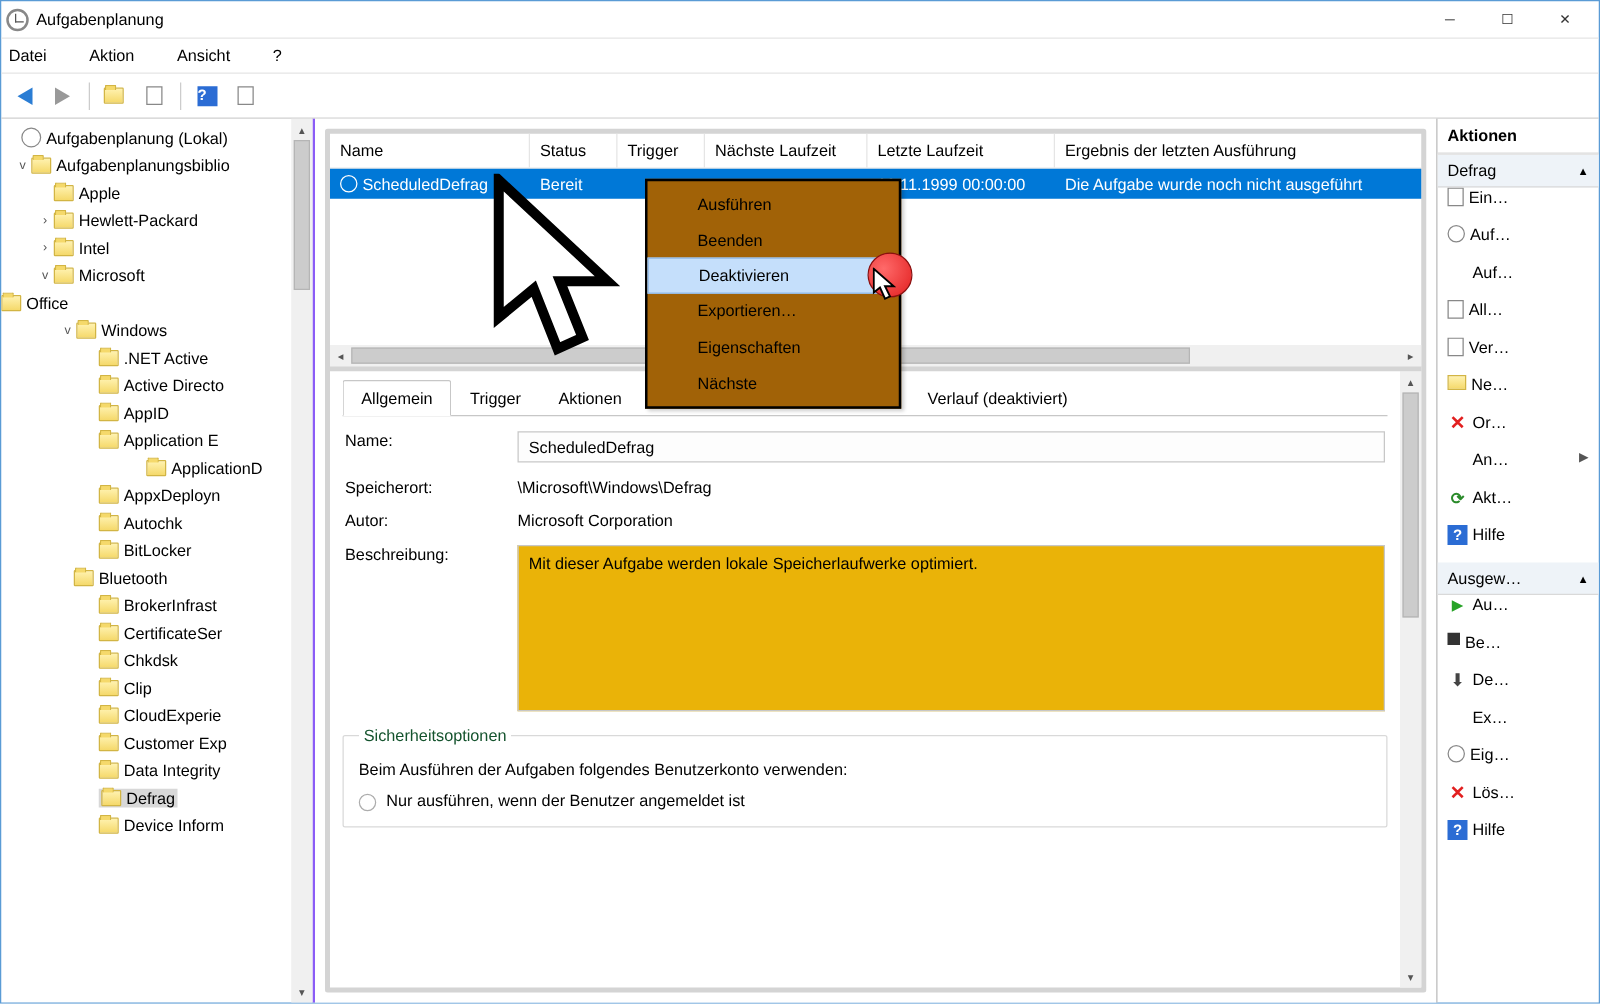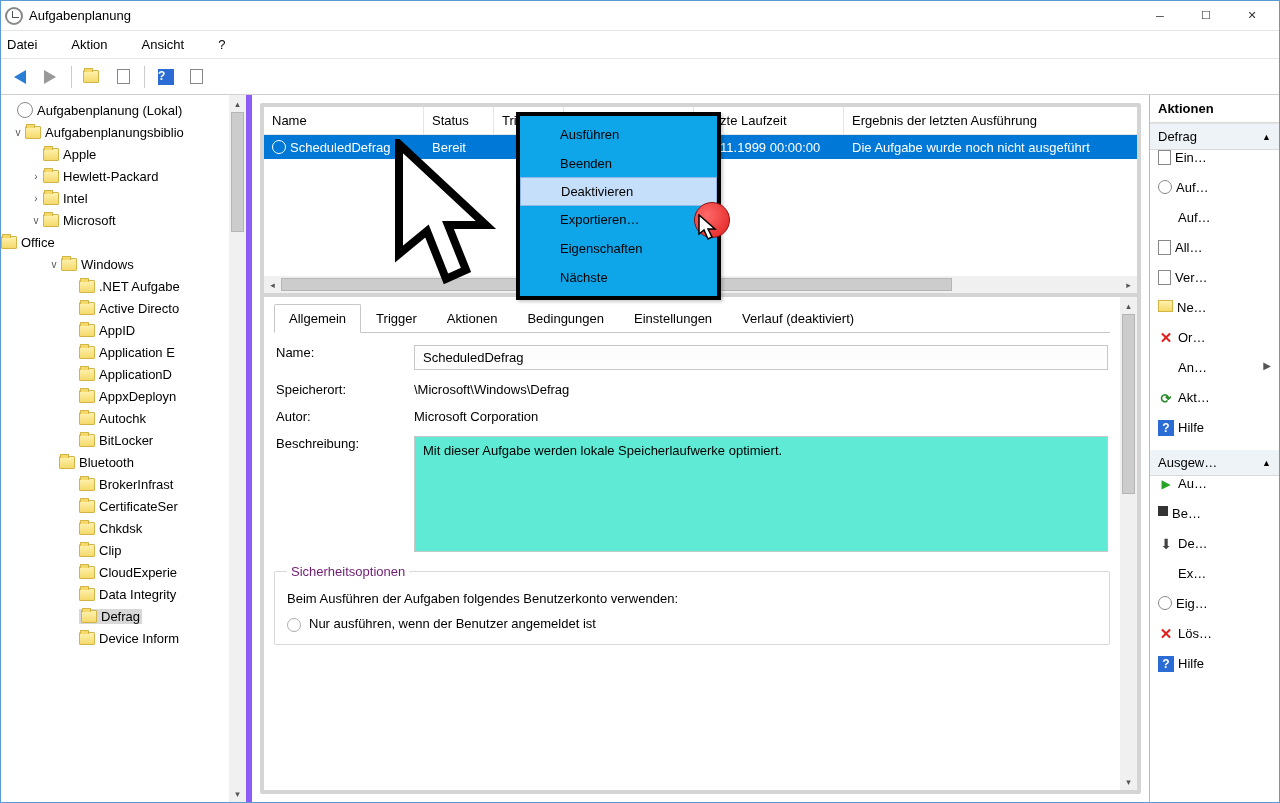--- a/index.html
+++ b/index.html
@@ -11,21 +11,21 @@
 .win-controls { margin-left: auto; display: flex; }
 .win-controls div { width: 46px; height: 30px; display: flex; align-items: center; justify-content: center; font-size: 11px; color:#333;}
 .menubar { height: 28px; display: flex; align-items: center; padding: 0 6px; gap: 34px; border-bottom: 1px solid #e5e5e5; }
 .menubar span { cursor: default; }
 .toolbar { height: 36px; display: flex; align-items: center; padding: 0 6px; gap: 4px; border-bottom: 1px solid #d0d0d0; }
 .tb-btn { width: 26px; height: 26px; display: flex; align-items: center; justify-content: center; }
 .arrow-left { width:0;height:0;border-top:7px solid transparent;border-bottom:7px solid transparent;border-right:12px solid #2a7dd4;}
 .arrow-right { width:0;height:0;border-top:7px solid transparent;border-bottom:7px solid transparent;border-left:12px solid #999;}
 .tb-sep{width:1px;height:22px;background:#ccc;margin:0 4px;}
 .body { flex: 1; display: flex; min-height: 0; }
-.tree-pane { width: 251px; border-right: 6px solid #8b5cf6; display:flex; min-height:0;}
+.tree-pane { width: 251px; border-right: 2px solid #8b5cf6; display:flex; min-height:0;}
 .tree-scroll{ flex:1; overflow:hidden; padding: 4px 0;}
 .tree-vscroll{width:17px;background:#f0f0f0;display:flex;flex-direction:column;}
 .tree-vscroll .ar{height:17px;display:flex;align-items:center;justify-content:center;font-size:9px;color:#555;}
 .tree-vscroll .track{flex:1;position:relative;}
 .tree-vscroll .thumb{position:absolute;left:2px;right:2px;top:0;height:120px;background:#ccc;border:1px solid #b5b5b5;}
 .tree-item { display: flex; align-items: center; height: 22px; white-space: nowrap; cursor: default; }
 .twist { width: 14px; text-align: center; color: #555; font-size: 10px; }
 .folder-ico { width: 16px; height: 13px; background: linear-gradient(#fff2b0,#f5d96b); border:1px solid #d2b544; border-radius: 1px; margin-right: 4px; position: relative; }
 .folder-ico:before{content:"";position:absolute;top:-3px;left:0;width:7px;height:3px;background:#f5d96b;border:1px solid #d2b544;border-bottom:none;border-radius:1px 1px 0 0;}
 .tree-item.selected > .label-wrap{ background:#d8d8d8; padding:0 2px;}
@@ -37,42 +37,42 @@
 .thead{display:flex; height:28px; align-items:center; border-bottom:1px solid #e5e5e5;}
 .th{padding:0 8px; height:100%; display:flex; align-items:center; border-right:1px solid #e5e5e5; white-space:nowrap;}
 .trow{display:flex; height:24px; align-items:center; background:#0078d7; color:#fff;}
 .trow span{color:#fff;}
 .trow .td{padding:0 8px; white-space:nowrap;}
 .table-hscroll{height:17px;background:#f0f0f0;display:flex;align-items:center;margin-top:auto;}
 .table-hscroll .ar{width:17px;text-align:center;font-size:9px;color:#555;}
 .table-hscroll .track{flex:1;height:100%;position:relative;}
 .table-hscroll .thumb{position:absolute;top:2px;bottom:2px;left:0;width:80%;background:#ccc;border:1px solid #b5b5b5;}
 
-.ctx-menu{position:absolute;left:252px;top:5px;width:205px;background:#0ea5e9;border:4px solid #000000;box-shadow:2px 2px 3px rgba(0,0,0,0.2);padding:4px 0;z-index:5;}
+.ctx-menu{position:absolute;left:252px;top:36px;width:205px;background:#a16207;border:2px solid #000000;box-shadow:2px 2px 3px rgba(0,0,0,0.2);padding:4px 0;z-index:5;}
 .ctx-item{height:29px;display:flex;align-items:center;padding:0 16px 0 40px;cursor:default;}
 .ctx-item.hl{background:#c5dffb;border:1px solid #8db8e8;margin:-1px 0;}
 .red-dot{position:absolute;left:430px;top:95px;width:36px;height:36px;border-radius:50%;background:radial-gradient(circle at 35% 35%, #ff6a6a, #e21f1f);border:1px solid #8a0f0f;z-index:6;}
 .cursor-small{position:absolute;left:434px;top:107px;z-index:7;}
 .big-cursor{position:absolute;left:130px;top:32px;z-index:4;}
 
 .detail-area{flex:1;display:flex;min-height:0;}
 .detail-scroll{flex:1;padding:6px 10px;overflow:hidden;}
 .detail-vscroll{width:17px;background:#f0f0f0;display:flex;flex-direction:column;}
 .detail-vscroll .ar{height:17px;display:flex;align-items:center;justify-content:center;font-size:9px;color:#555;}
 .detail-vscroll .thumb{position:absolute;left:2px;right:2px;top:0;height:180px;background:#ccc;border:1px solid #b5b5b5;}
 .tabs{display:flex;border-bottom:1px solid #c7c7c7;height:30px;align-items:flex-end;}
 .tab{padding:6px 14px;border:1px solid transparent;border-bottom:none;cursor:default;}
 .tab.active{background:#fff;border-color:#c7c7c7;border-bottom:1px solid #fff;margin-bottom:-1px;border-radius:2px 2px 0 0;}
 .form-row{display:flex;margin:12px 2px;align-items:flex-start;}
 .form-row .lbl{width:138px;}
 .form-row .val{flex:1;}
 .inp{border:1px solid #c7c7c7;background:#fdfdfd;padding:4px 8px;width:100%;}
-.txtarea{border:1px solid #c7c7c7;background:#5eead4;padding:6px 8px;width:100%;height:116px;}
+.txtarea{border:1px solid #c7c7c7;background:#eab308;padding:6px 8px;width:100%;height:133px;}
 .sec-opt{border:1px solid #d9d9d9;border-radius:2px;padding:8px 12px 12px;margin-top:6px;}
-.sec-opt legend{padding:0 4px;color:#701a75;}
+.sec-opt legend{padding:0 4px;color:#14532d;}
 .radio{width:14px;height:14px;border:1px solid #adadad;border-radius:50%;display:inline-block;vertical-align:middle;margin-right:8px;}
 
 .actions-pane{width:130px;border-left:1px solid #bbb;display:flex;flex-direction:column;}
 .actions-title{padding:6px 8px;font-weight:600;border-bottom:1px solid #d9d9d9;}
 .actions-body{flex:1;overflow:hidden;border-top:1px solid #e5e5e5;}
 .act-header{background:#eef3f8;padding:5px 8px;display:flex;justify-content:space-between;align-items:center;border-bottom:1px solid #d9d9d9;}
 .act-header .tri{font-size:9px;}
 .act-row{display:flex;align-items:flex-start;height:30px;padding:0 8px;gap:4px;cursor:default;white-space:nowrap;overflow:hidden;}
 .act-row .aico{width:16px;height:16px;flex-shrink:0;display:flex;align-items:center;justify-content:center;}
 .aico.new-folder{background:linear-gradient(#fff2b0,#f5d96b);border:1px solid #d2b544;width:15px;height:12px;}
@@ -173,35 +173,35 @@
             <span class="folder-ico"></span>
             <span>Office</span>
           </div>
         <div class="tree-item" style="padding-left:46px">
             <span class="twist">v</span>
             <span class="folder-ico"></span>
             <span>Windows</span>
           </div>
         <div class="tree-item" style="padding-left:78px">
             <span class="folder-ico"></span>
-            <span>.NET Aufgabe</span>
+            <span>.NET Active</span>
           </div>
         <div class="tree-item" style="padding-left:78px">
             <span class="folder-ico"></span>
             <span>Active Directo</span>
           </div>
         <div class="tree-item" style="padding-left:78px">
             <span class="folder-ico"></span>
             <span>AppID</span>
           </div>
         <div class="tree-item" style="padding-left:78px">
             <span class="folder-ico"></span>
             <span>Application E</span>
           </div>
-        <div class="tree-item" style="padding-left:78px">
+        <div class="tree-item" style="padding-left:116px">
             <span class="folder-ico"></span>
             <span>ApplicationD</span>
           </div>
         <div class="tree-item" style="padding-left:78px">
             <span class="folder-ico"></span>
             <span>AppxDeployn</span>
           </div>
         <div class="tree-item" style="padding-left:78px">
             <span class="folder-ico"></span>
             <span>Autochk</span>
@@ -226,20 +226,24 @@
             <span class="folder-ico"></span>
             <span>Chkdsk</span>
           </div>
         <div class="tree-item" style="padding-left:78px">
             <span class="folder-ico"></span>
             <span>Clip</span>
           </div>
         <div class="tree-item" style="padding-left:78px">
             <span class="folder-ico"></span>
             <span>CloudExperie</span>
+          </div>
+        <div class="tree-item" style="padding-left:78px">
+            <span class="folder-ico"></span>
+            <span>Customer Exp</span>
           </div>
         <div class="tree-item" style="padding-left:78px">
             <span class="folder-ico"></span>
             <span>Data Integrity</span>
           </div>
         <div class="tree-item selected" style="padding-left:78px">
             <span class="label-wrap">
               <span class="folder-ico"></span>
               <span>Defrag</span>
             </span>

